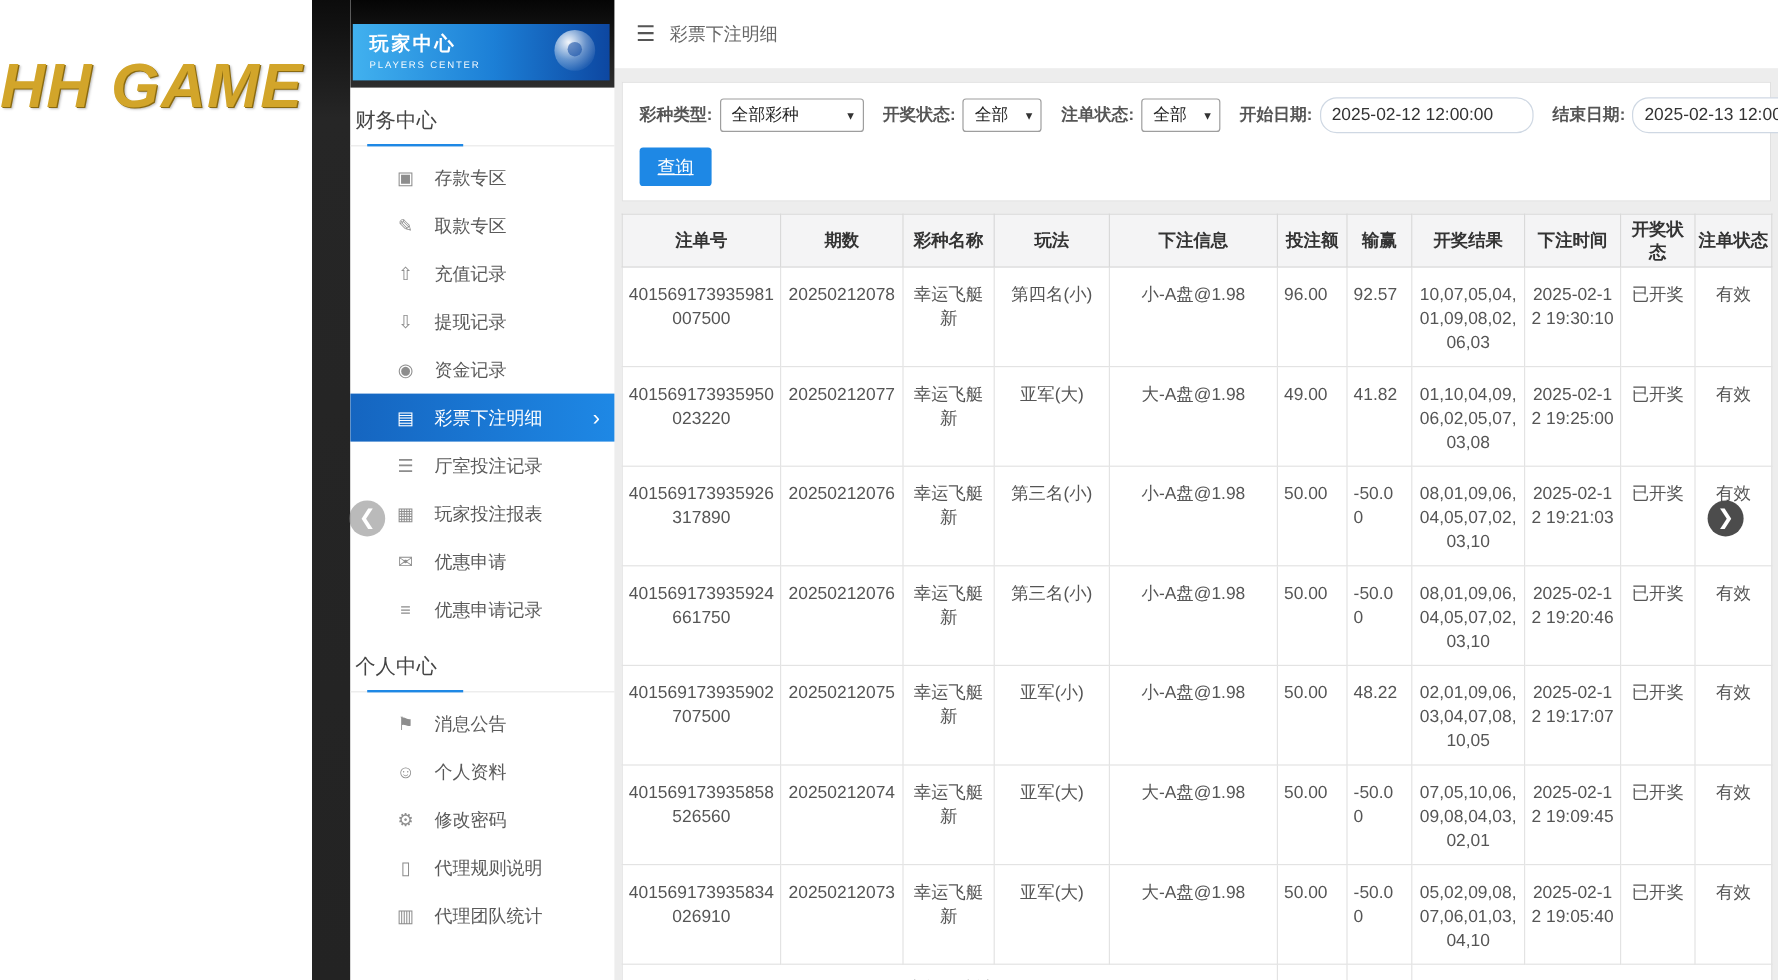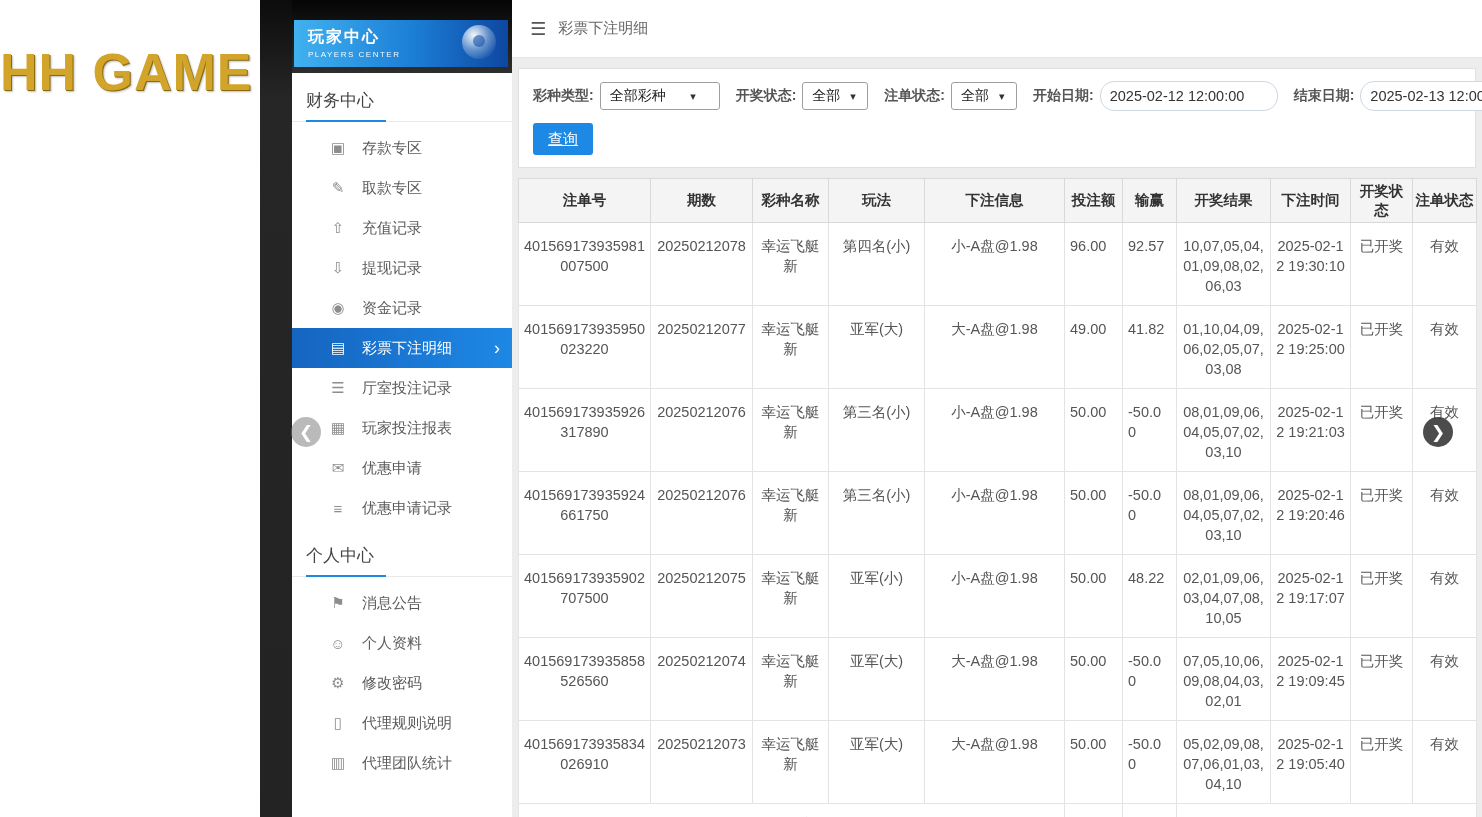--- a/index.html
+++ b/index.html
@@ -10,21 +10,21 @@
     position: relative;
   }
 
   
   .left-panel {
     position: absolute; left: 0; top: 0; width: 260px; height: 100%;
     background: #fff; overflow: hidden; z-index: 1;
   }
   .logo {
     position: absolute; top: 42px; left: 0; white-space: nowrap;
-    font-size: 52px; font-weight: bold; letter-spacing: 1px;
+    font-size: 52px; font-weight: bold; font-style: italic; letter-spacing: 1px;
     color: #d2a52a; text-shadow: 1px 1px 0 #8a6a10, 2px 2px 2px rgba(0,0,0,.25);
   }
 
   
   .dark-rail {
     position: absolute; left: 260px; top: 0; width: 32px; height: 100%;
     background: linear-gradient(180deg, #0c0c0c 0%, #262626 12%, #232323 100%);
     z-index: 1;
   }
 
@@ -48,21 +48,21 @@
     position: absolute; right: 12px; top: 5px; width: 34px; height: 34px; border-radius: 50%;
     background: radial-gradient(circle at 35% 30%, rgba(255,255,255,.95) 0%, rgba(255,255,255,.35) 45%, rgba(255,255,255,.08) 75%);
   }
   .ball::after {
     content: ""; position: absolute; left: 11px; top: 10px; width: 12px; height: 12px;
     border-radius: 50%; background: rgba(13,71,161,.55);
   }
 
   .section-title {
     position: relative; font-size: 17px; color: #444;
-    padding: 16px 14px 9px; border-bottom: 1px solid #e9e9e9; margin-bottom: 6px;
+    padding: 16px 4px 9px; border-bottom: 1px solid #e9e9e9; margin-bottom: 6px;
   }
   .section-title::after {
     content: ""; position: absolute; left: 14px; bottom: -1px;
     width: 80px; height: 2px; background: #1e88e5;
   }
   .nav-item {
     display: flex; align-items: center; height: 40px;
     color: #5a5a5a; font-size: 15px; cursor: pointer; padding-left: 36px;
   }
   .nav-item .icon {
@@ -89,21 +89,21 @@
 
   .filter-card {
     margin: 10px 6px; background: #fff; border: 1px solid #e0e0e0;
     padding: 12px 14px 12px;
   }
   .filter-row { display: flex; align-items: center; flex-wrap: nowrap; }
   .flabel { font-size: 14px; color: #555; margin: 0 6px 0 0; white-space: nowrap; font-weight: bold; }
   .sel {
     display: inline-flex; align-items: center; justify-content: space-between;
     border: 1px solid #9e9e9e; border-radius: 3px; height: 28px;
-    padding: 0 23px 0 9px; font-size: 14px; color: #222; background: #fff;
+    padding: 0 7px 0 9px; font-size: 14px; color: #222; background: #fff;
     margin-right: 16px; cursor: pointer; white-space: nowrap;
   }
   .sel .caret { margin-left: 10px; font-size: 11px; color: #333; }
   .date-input {
     height: 30px; border: 1px solid #cfd8e3; border-radius: 14px;
     padding: 0 9px; font-size: 14.5px; color: #333; width: 178px;
     background: #fff; margin-right: 16px;
     font-family: "Liberation Sans", "DejaVu Sans", sans-serif;
   }
   .btn-search {

